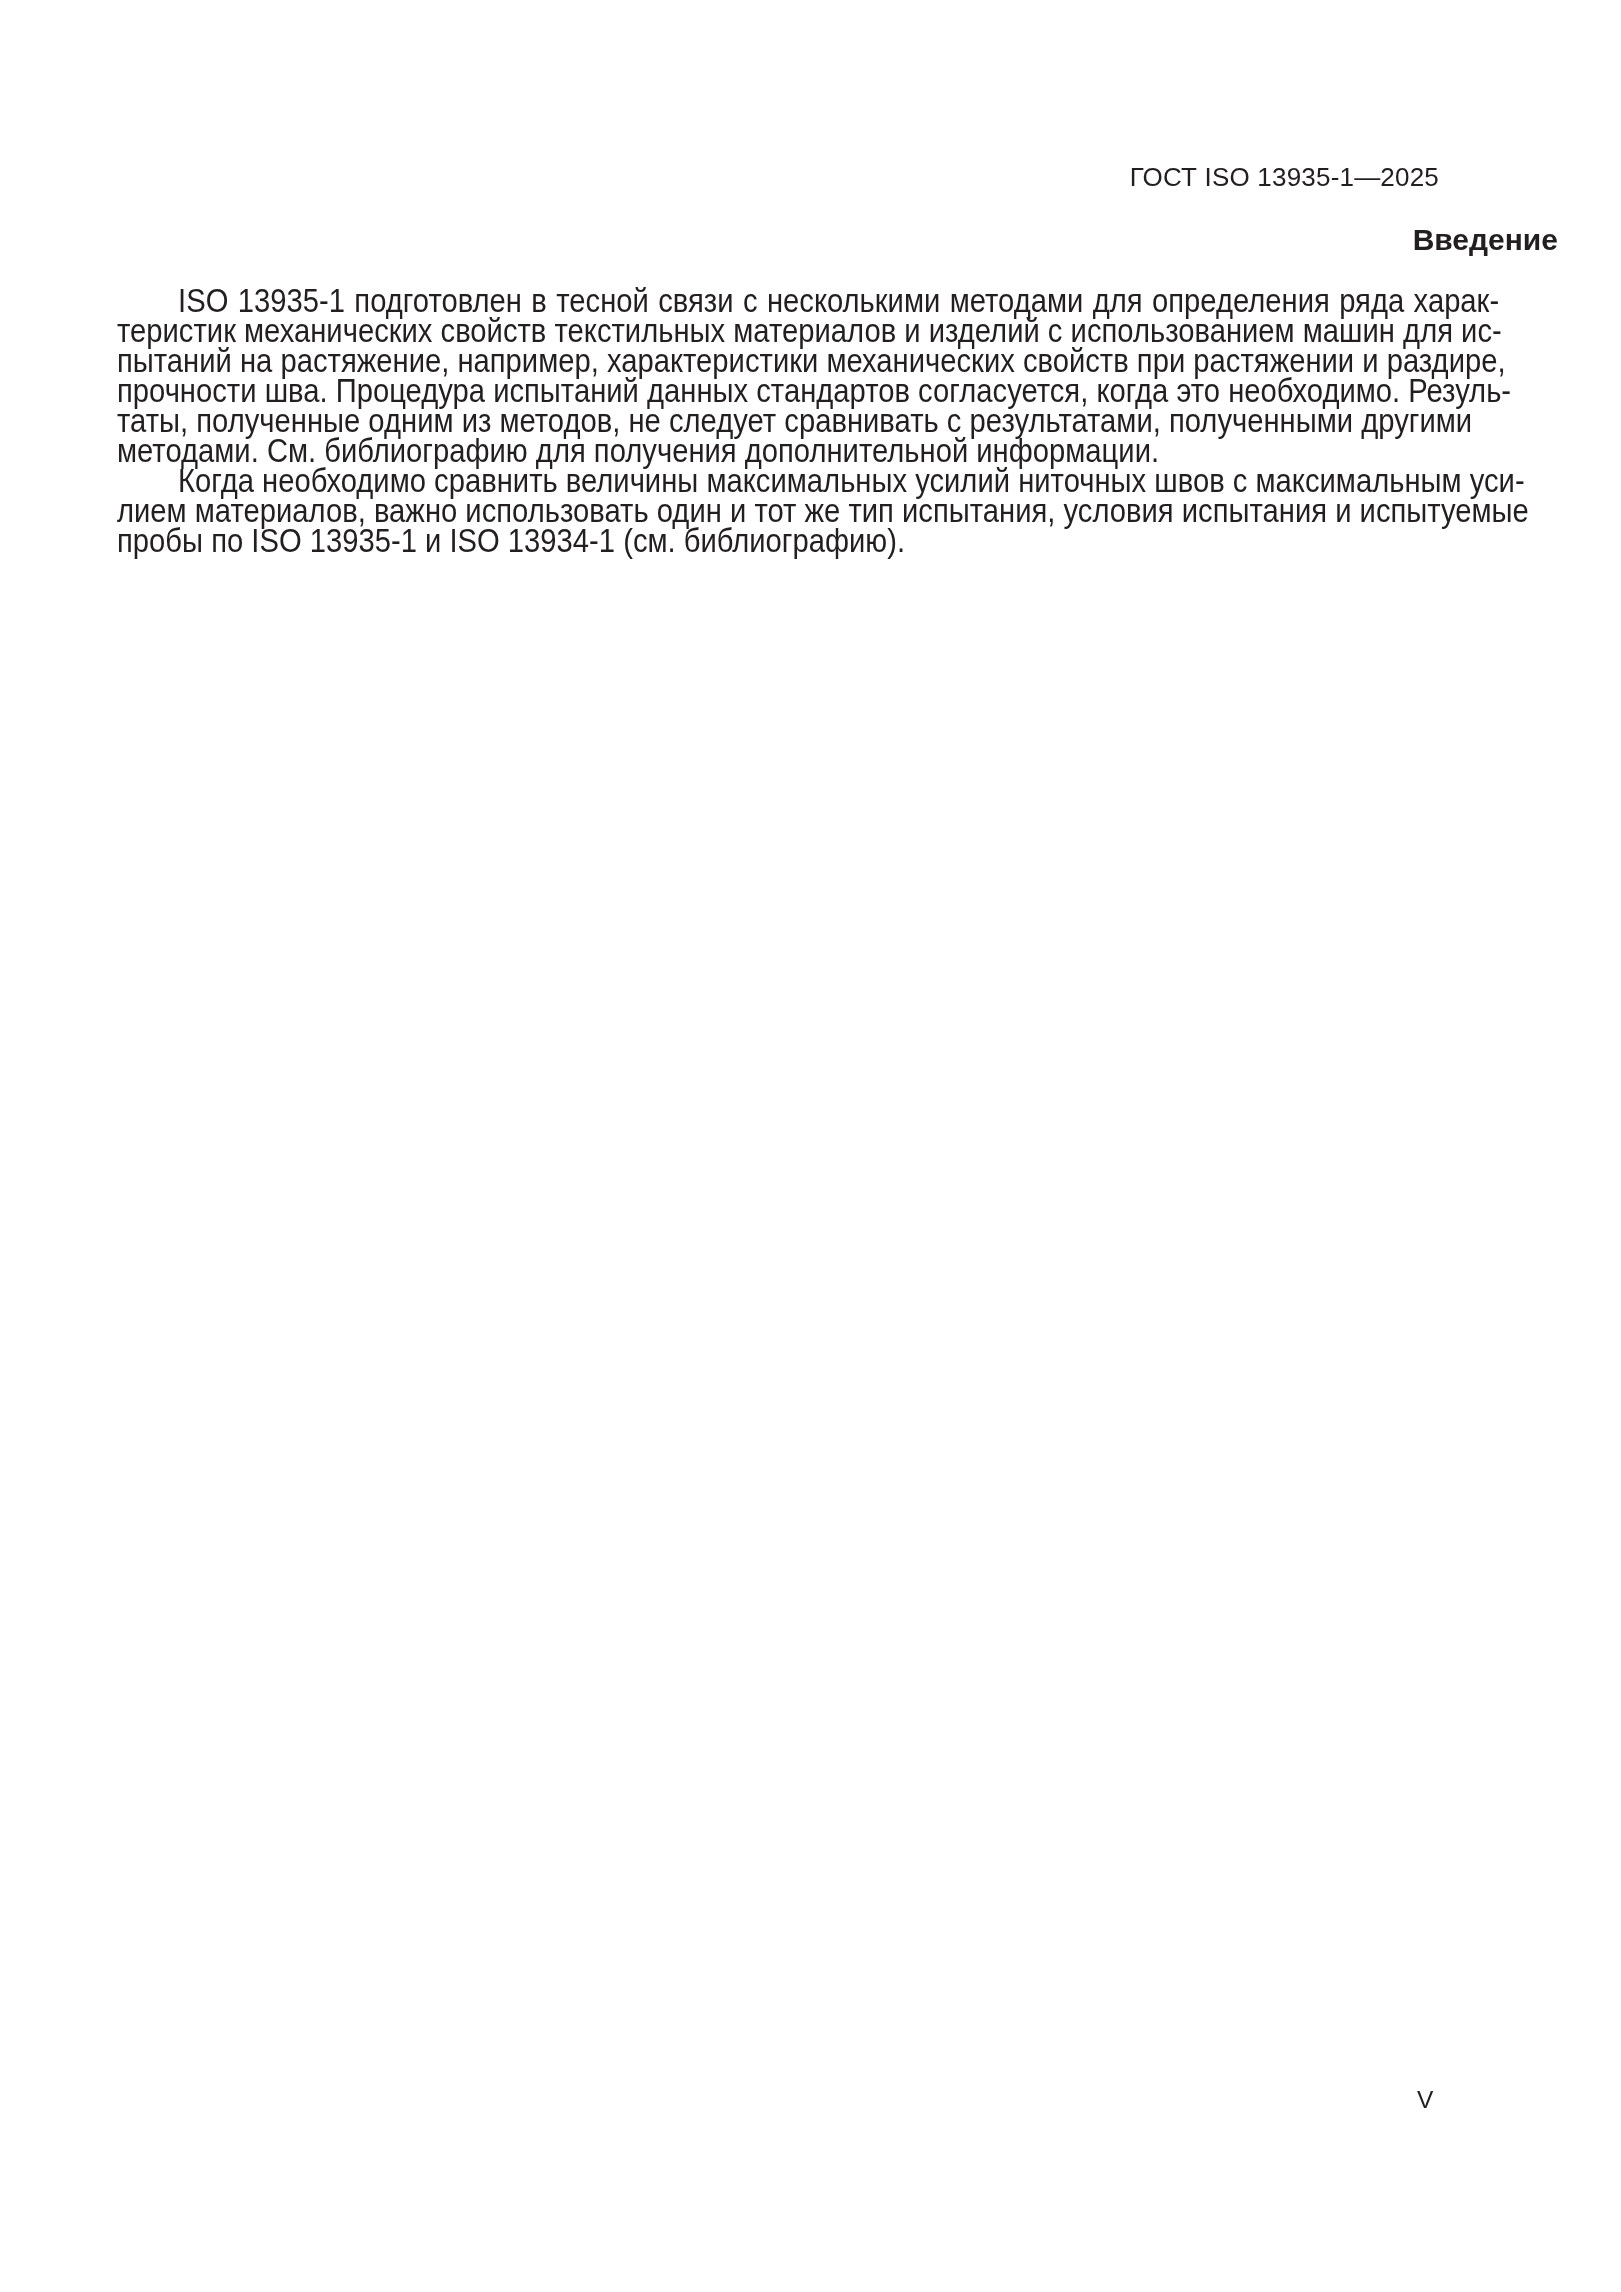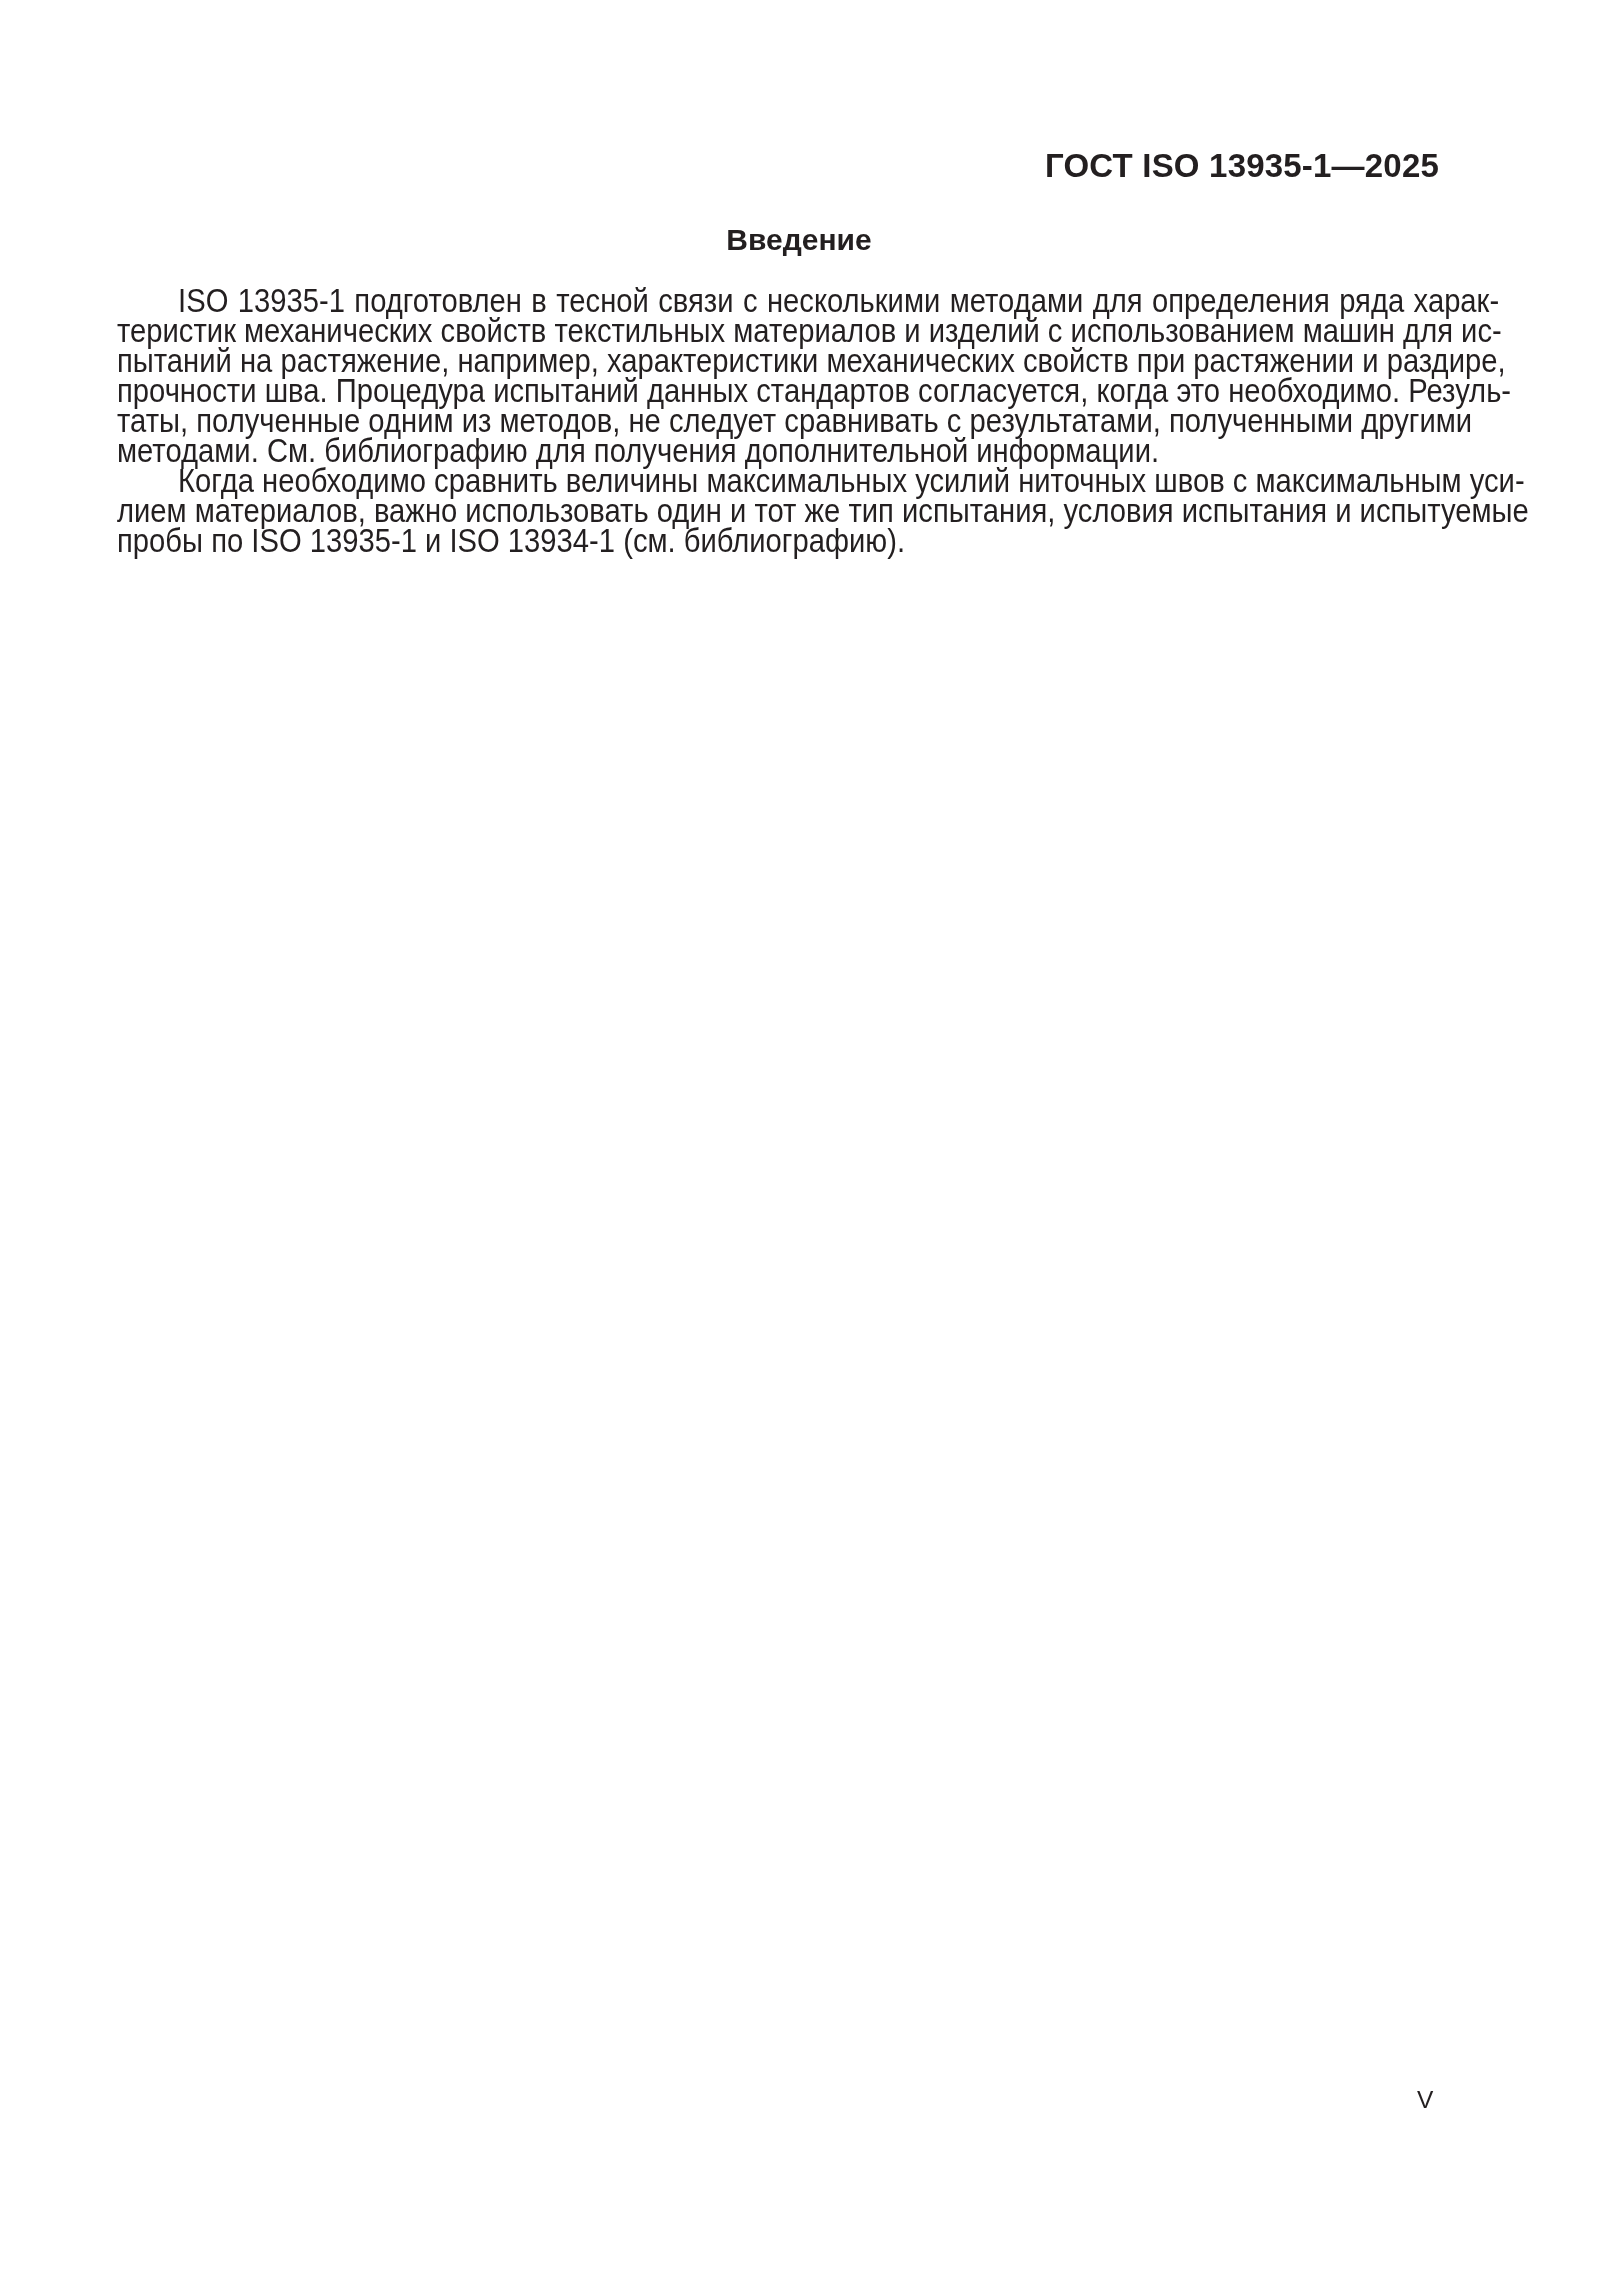--- a/index.html
+++ b/index.html
@@ -1,19 +1,19 @@
 <!DOCTYPE html>
 <html><head>
 <meta charset="utf-8">
 <style>
   html, body { margin: 0; padding: 0; background: #ffffff; }
   body { width: 1621px; height: 2293px; position: relative; overflow: hidden;
          font-family: "Liberation Sans", sans-serif; color: #231f20; }
-  .header-code { position: absolute; top: 147px; right: 182px; font-size: 33px; font-weight: bold; letter-spacing: 0.2px; }
-  .title { position: absolute; top: 223px; left: 0; width: 1558px; text-align: center; font-size: 30px; font-weight: bold; margin-left: 20px; }
+  .header-code { position: absolute; top: 162px; right: 182px; font-size: 26px; font-weight: normal; letter-spacing: 0.2px; }
+  .title { position: absolute; top: 223px; left: 0; width: 1558px; text-align: right; font-size: 30px; font-weight: bold; }
   .body { position: absolute; top: 286px; left: 117px; width: 1321px; font-size: 33px; line-height: 30px; }
   .line { display: block; white-space: nowrap; text-align: justify; text-align-last: justify; transform: scaleX(0.885); transform-origin: left top; width: 113%; }
   .line.last { text-align-last: left; }
   .indent { padding-left: 69px; }
   .page-num { position: absolute; top: 2086px; left: 1417px; font-size: 24.5px; }
 </style>
 </head>
 <body>
 
 <div class="header-code">ГОСТ ISO 13935-1—2025</div>

